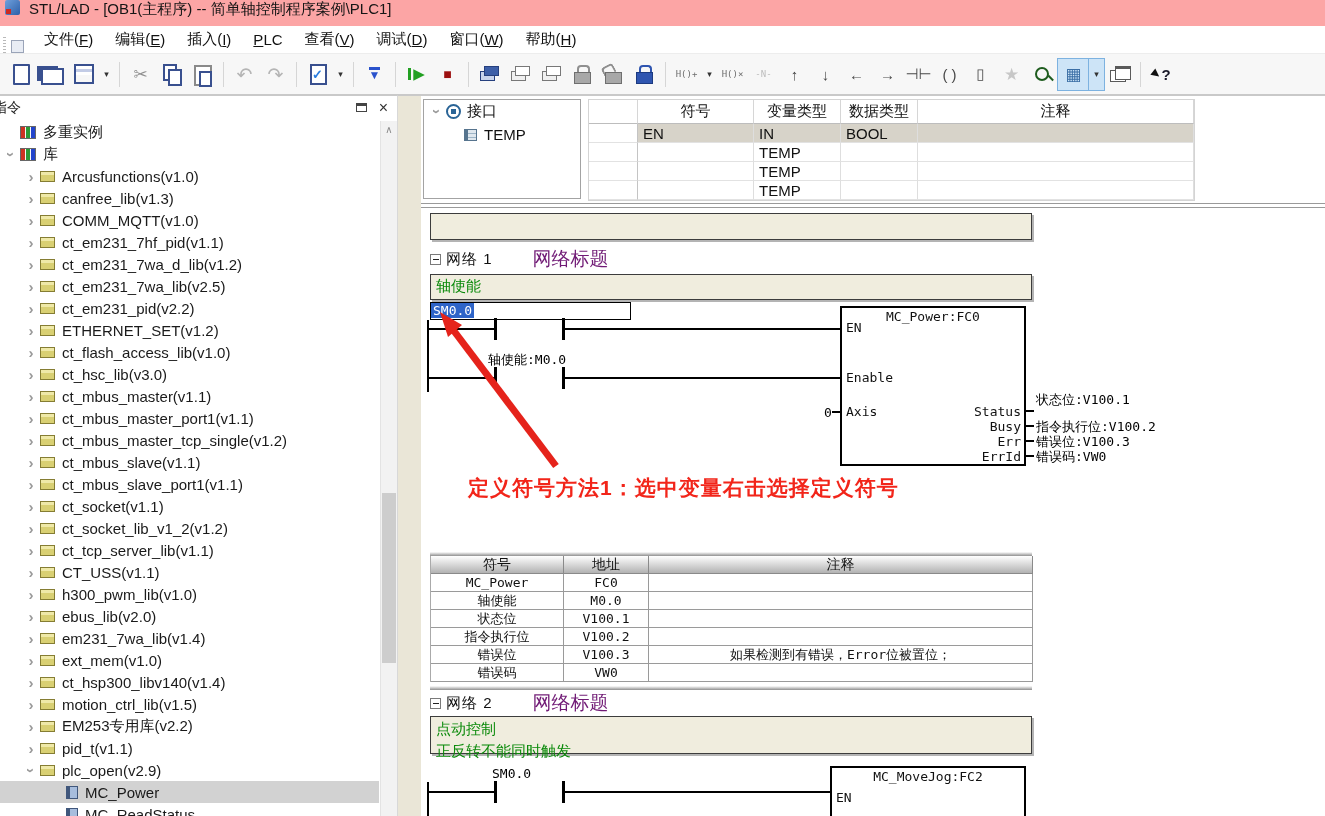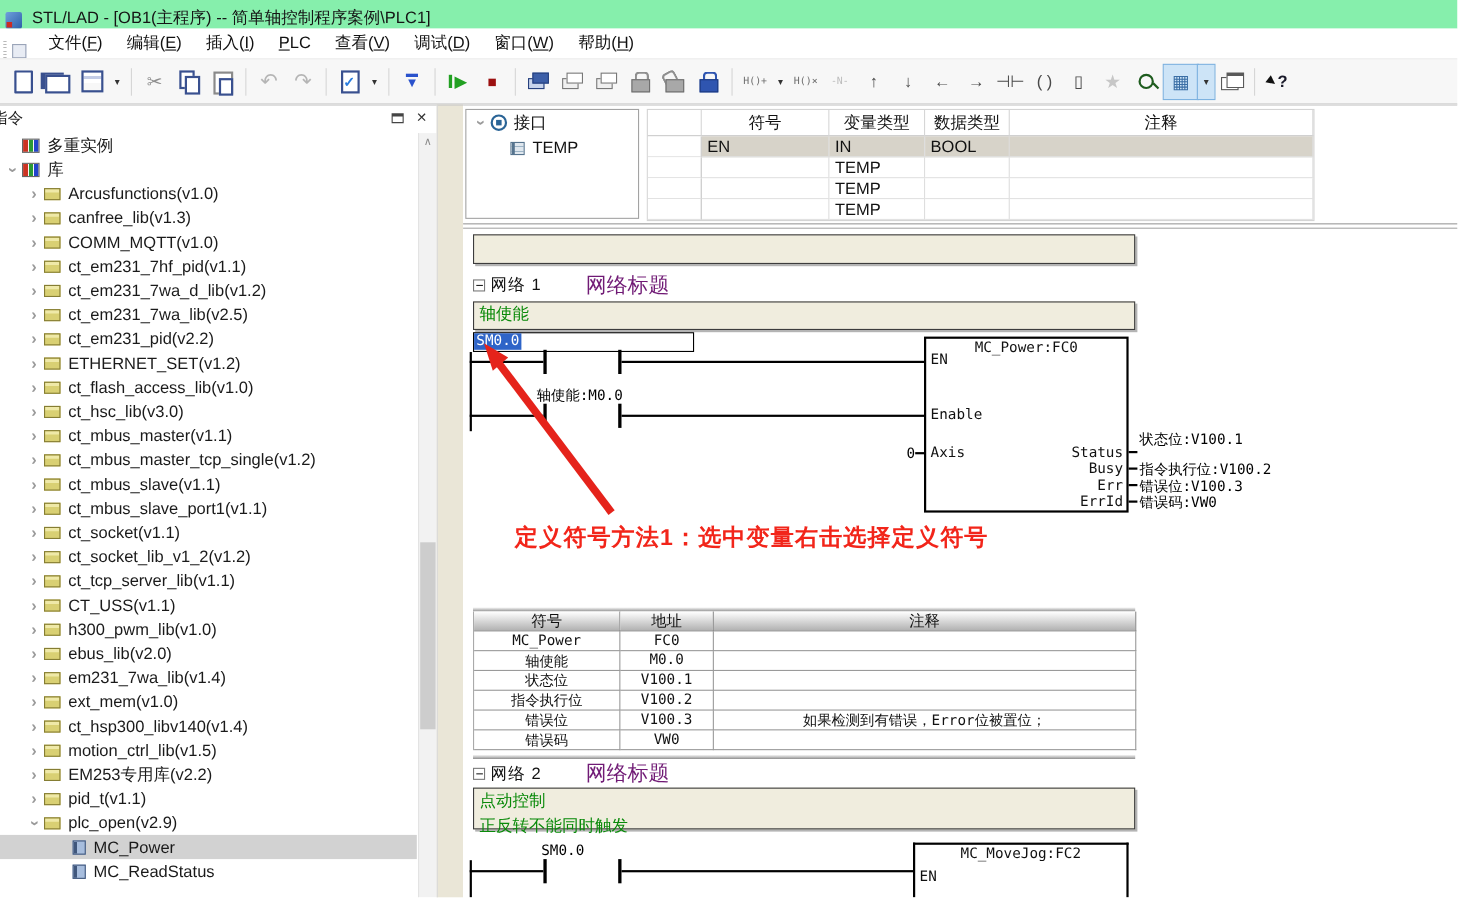--- a/index.html
+++ b/index.html
@@ -1,20 +1,20 @@
 <!DOCTYPE html>
 <html><head>
 <meta charset="utf-8">
 <style>
   *{box-sizing:border-box;margin:0;padding:0}
   html,body{width:1325px;height:816px;overflow:hidden}
   body{position:relative;font-family:"Liberation Sans",sans-serif;background:#fff;color:#111}
 
   
-  .titlebar{position:absolute;left:0;top:0;width:100%;height:26px;background:#86efac;display:flex;align-items:flex-end;padding-left:5px}
+  .titlebar{position:absolute;left:0;top:0;width:100%;height:26px;background:#fca5a5;display:flex;align-items:flex-start;padding-left:5px}
   .app-icon{width:15px;height:15px;border-radius:2px;background:linear-gradient(135deg,#6fa0dc,#2d5fa8);position:relative}
   .app-icon::after{content:"";position:absolute;left:1px;bottom:1px;width:5px;height:5px;background:#cc2b22}
   .title-text{margin-left:9px;font-size:15px;color:#151515}
   .menubar{position:absolute;left:0;top:26px;width:100%;height:27px;background:#fff;display:flex;align-items:flex-end}
   .mb-grip{width:3px;height:16px;margin:0 5px 0 3px;background:repeating-linear-gradient(#b9b9b9 0 1px,transparent 1px 3px)}
   .mb-icon{width:13px;height:13px;border:1px solid #9aa4b8;background:#e8ecf4;margin-right:9px}
   .menu-wrap{display:flex;align-items:center;height:100%}
   .menu-item{padding:0 11px;font-size:15px;height:100%;display:flex;align-items:center;cursor:default}
   .mkey{text-decoration:underline}
 
@@ -365,20 +365,25 @@
         <span class="node-icon icon-lib"></span>
         <span class="tree-label">ct_hsc_lib(v3.0)</span>
       </div>
 
       <div class="tree-item lvl2">
         <span class="chev exp-col"></span>
         <span class="node-icon icon-lib"></span>
         <span class="tree-label">ct_mbus_master(v1.1)</span>
       </div>
 
+      <div class="tree-item lvl2">
+        <span class="chev exp-col"></span>
+        <span class="node-icon icon-lib"></span>
+        <span class="tree-label">ct_mbus_master_port1(v1.1)</span>
+      </div>
 
       <div class="tree-item lvl2">
         <span class="chev exp-col"></span>
         <span class="node-icon icon-lib"></span>
         <span class="tree-label">ct_mbus_master_tcp_single(v1.2)</span>
       </div>
 
       <div class="tree-item lvl2">
         <span class="chev exp-col"></span>
         <span class="node-icon icon-lib"></span>

